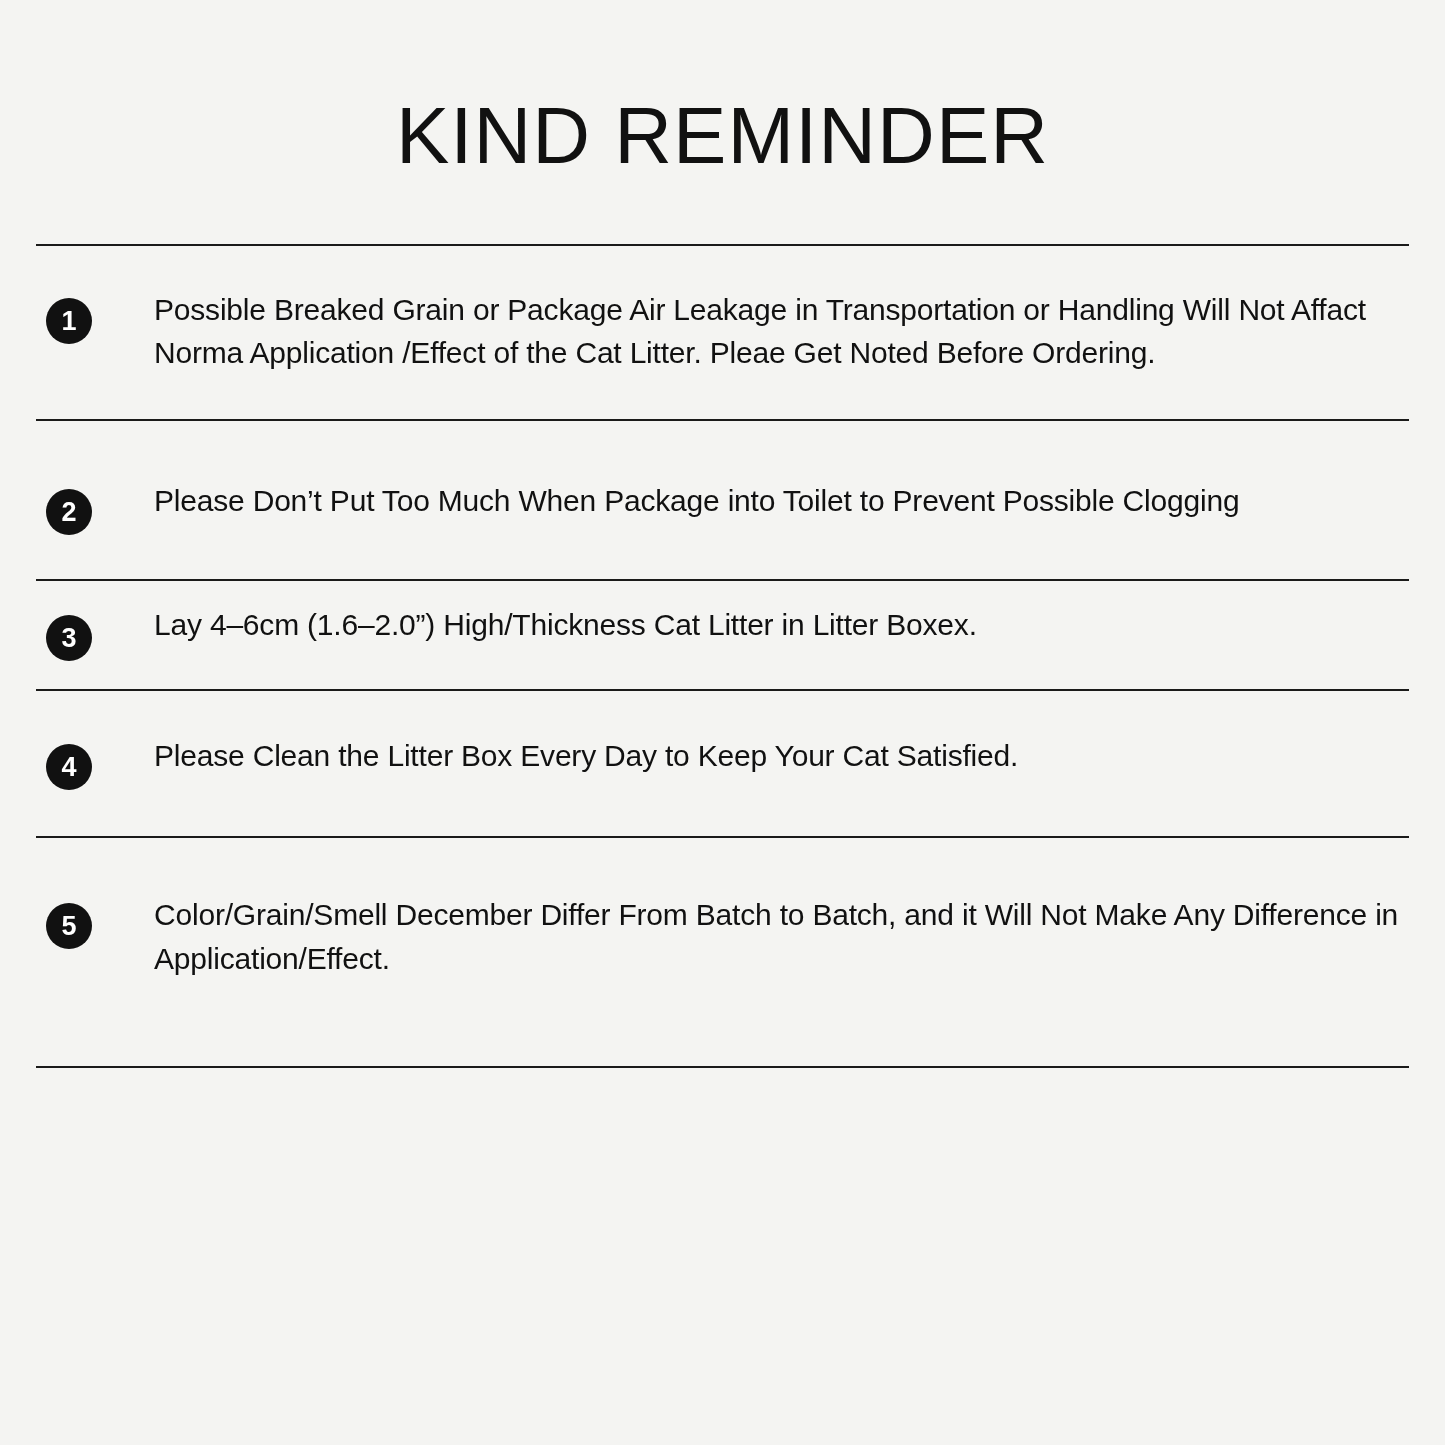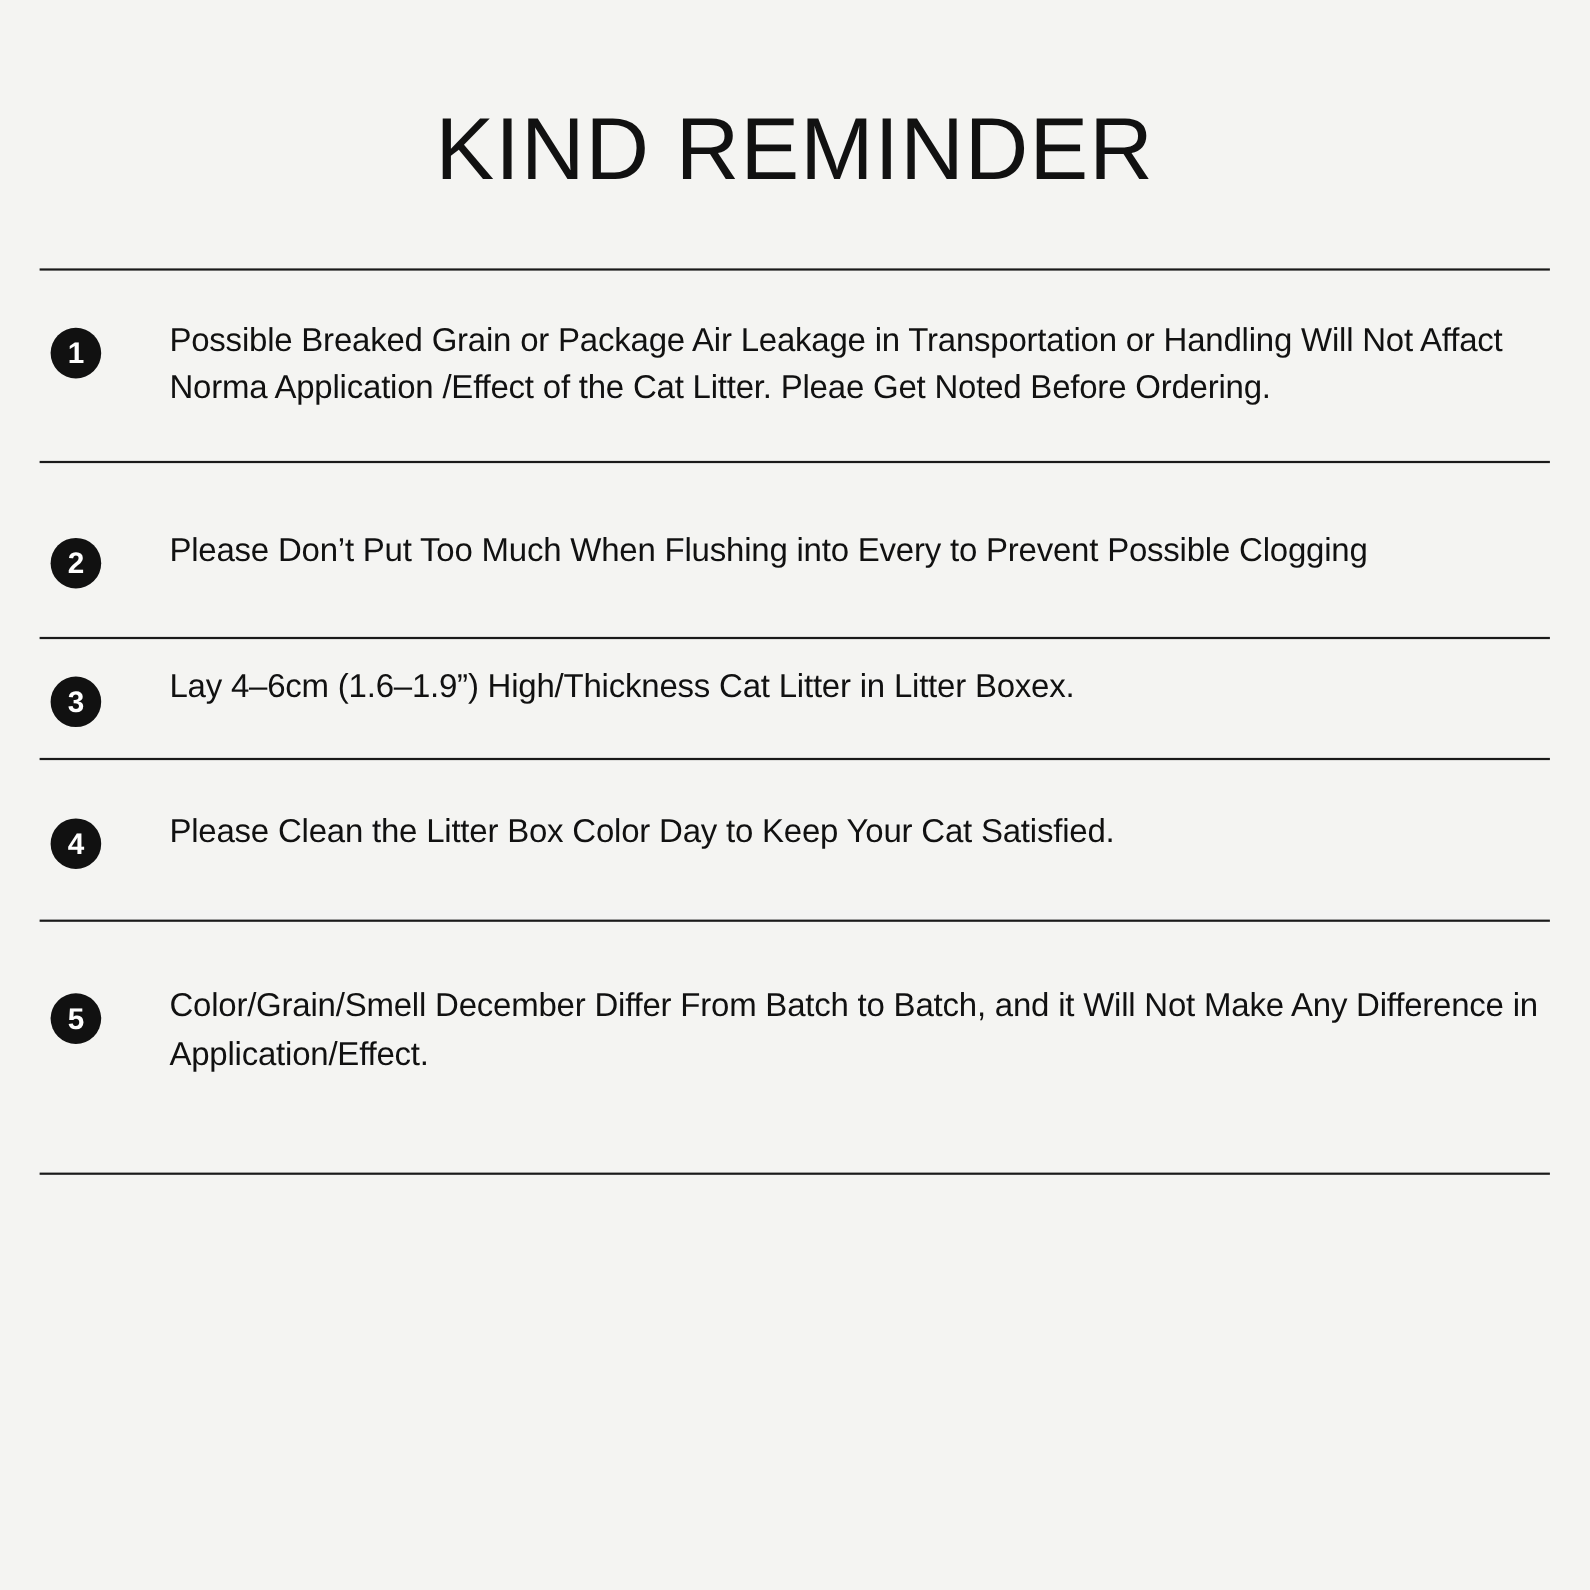--- a/index.html
+++ b/index.html
@@ -115,37 +115,37 @@
       <div class="item-inner">
         <div class="badge">1</div>
         <div class="text">Possible Breaked Grain or Package Air Leakage in Transportation or Handling Will Not Affact Norma Application /Effect of the Cat Litter. Pleae Get Noted Before Ordering.</div>
       </div>
     </div>
     <div class="rule sep s1"></div>
 
     <div class="item i2">
       <div class="item-inner">
         <div class="badge">2</div>
-        <div class="text">Please Don’t Put Too Much When Flushing into Every to Prevent Possible Clogging</div>
+        <div class="text">Please Don’t Put Too Much When Package into Toilet to Prevent Possible Clogging</div>
       </div>
     </div>
     <div class="rule sep s2"></div>
 
     <div class="item i3">
       <div class="item-inner">
         <div class="badge">3</div>
-        <div class="text">Lay 4–6cm (1.6–1.9”) High/Thickness Cat Litter in Litter Boxex.</div>
+        <div class="text">Lay 4–6cm (1.6–2.0”) High/Thickness Cat Litter in Litter Boxex.</div>
       </div>
     </div>
     <div class="rule sep s3"></div>
 
     <div class="item i4">
       <div class="item-inner">
         <div class="badge">4</div>
-        <div class="text">Please Clean the Litter Box Color Day to Keep Your Cat Satisfied.</div>
+        <div class="text">Please Clean the Litter Box Every Day to Keep Your Cat Satisfied.</div>
       </div>
     </div>
     <div class="rule sep s4"></div>
 
     <div class="item i5">
       <div class="item-inner">
         <div class="badge">5</div>
         <div class="text">Color/Grain/Smell December Differ From Batch to Batch, and it Will Not Make Any Difference in Application/Effect.</div>
       </div>
     </div>

